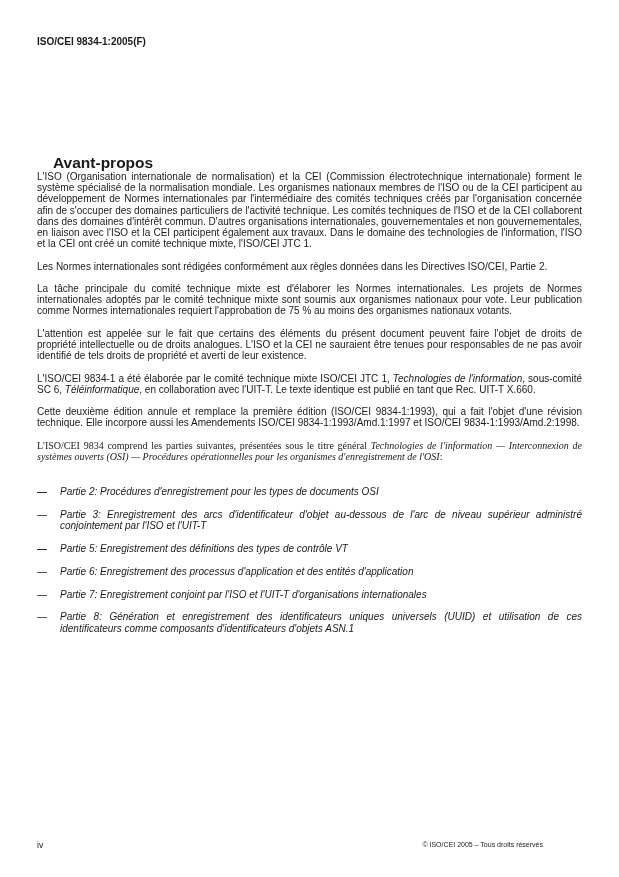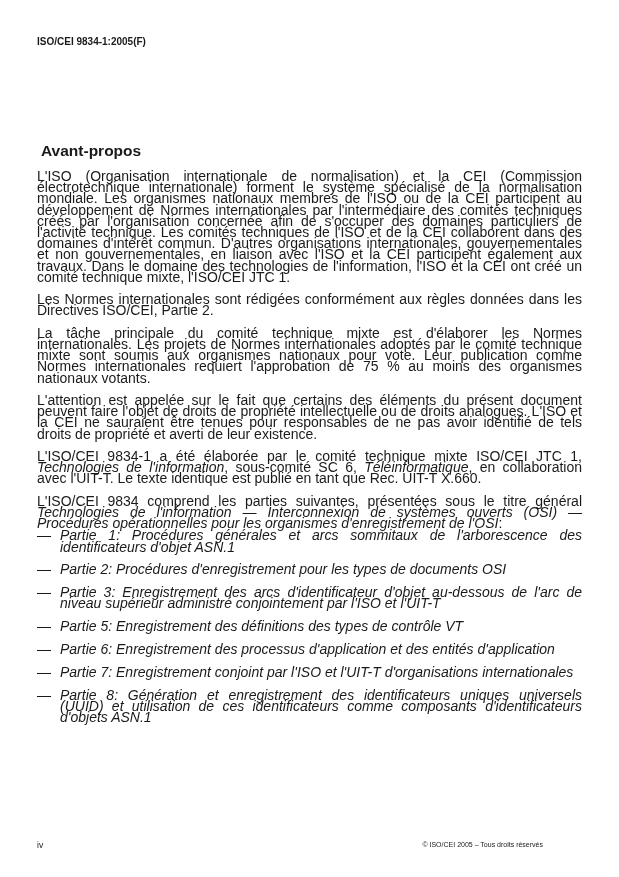--- a/index.html
+++ b/index.html
@@ -6,28 +6,28 @@
     body {
       width: 619px; height: 877px; position: relative; overflow: hidden;
       font-family: "Liberation Sans", sans-serif; color: #1a1a1a;
     }
     .header {
       position: absolute; left: 37px; top: 36px;
       font-size: 10px; font-weight: bold; letter-spacing: 0;
     }
     .title {
       position: absolute; left: 37px; top: 138px;
-      font-size: 15.5px; font-weight: bold; margin: 4px;
+      font-size: 15.5px; font-weight: bold; margin: 16px;
     }
     .content {
       position: absolute; left: 37px; top: 171px; width: 545px;
-      font-size: 14px; line-height: 11.2px;
+      font-size: 10px; line-height: 11.2px;
     }
     .content p { margin: 0 0 11.2px 0; text-align: justify; }
-    .content p.para-last { margin-bottom: 1px; }
+    .content p.para-last { margin-bottom: 24px; font-family: Liberation Serif, serif; }
     .list { margin: 0; padding: 0; list-style: none; }
     .list li {
       position: relative; padding-left: 23px; margin-bottom: 11.6px;
       font-style: italic; text-align: justify;
     }
     .list li .dash {
       position: absolute; left: 0; top: 0; font-style: normal;
     }
     .footer-left {
       position: absolute; left: 37px; top: 840px; font-size: 8.6px;
@@ -42,24 +42,25 @@
 <div class="header">ISO/CEI 9834-1:2005(F)</div>
 
 <h1 class="title">Avant-propos</h1>
 
 <div class="content">
   <p>L'ISO (Organisation internationale de normalisation) et la CEI (Commission électrotechnique internationale) forment le système spécialisé de la normalisation mondiale. Les organismes nationaux membres de l'ISO ou de la CEI participent au développement de Normes internationales par l'intermédiaire des comités techniques créés par l'organisation concernée afin de s'occuper des domaines particuliers de l'activité technique. Les comités techniques de l'ISO et de la CEI collaborent dans des domaines d'intérêt commun. D'autres organisations internationales, gouvernementales et non gouvernementales, en liaison avec l'ISO et la CEI participent également aux travaux. Dans le domaine des technologies de l'information, l'ISO et la CEI ont créé un comité technique mixte, l'ISO/CEI JTC 1.</p>
   <p>Les Normes internationales sont rédigées conformément aux règles données dans les Directives ISO/CEI, Partie 2.</p>
   <p>La tâche principale du comité technique mixte est d'élaborer les Normes internationales. Les projets de Normes internationales adoptés par le comité technique mixte sont soumis aux organismes nationaux pour vote. Leur publication comme Normes internationales requiert l'approbation de 75 % au moins des organismes nationaux votants.</p>
   <p>L'attention est appelée sur le fait que certains des éléments du présent document peuvent faire l'objet de droits de propriété intellectuelle ou de droits analogues. L'ISO et la CEI ne sauraient être tenues pour responsables de ne pas avoir identifié de tels droits de propriété et averti de leur existence.</p>
   <p><span>L'ISO/CEI 9834-1 a été élaborée par le comité technique mixte ISO/CEI JTC 1, </span><i>Technologies de l'information</i><span>, sous-comité SC 6, </span><i>Téléinformatique</i><span>, en collaboration avec l'UIT-T. Le texte identique est publié en tant que Rec. UIT-T X.660.</span></p>
+  <p>Cette deuxième édition annule et remplace la première édition (ISO/CEI 9834-1:1993), qui a fait l'objet d'une révision technique. Elle incorpore aussi les Amendements ISO/CEI 9834-1:1993/Amd.1:1997 et ISO/CEI 9834-1:1993/Amd.2:1998.</p>
   <p class="para-last"><span>L'ISO/CEI 9834 comprend les parties suivantes, présentées sous le titre général </span><i>Technologies de l'information — Interconnexion de systèmes ouverts (OSI) — Procédures opérationnelles pour les organismes d'enregistrement de l'OSI</i><span>:</span></p>
 
   <ul class="list">
-    <li><span class="dash">—</span><span>Partie 1: Procédures générales et arcs sommitaux de l'arborescence des identificateurs d'objet ASN.1</span></li>
+    <li><span class="dash">—</span></li>
     <li><span class="dash">—</span><span>Partie 2: Procédures d'enregistrement pour les types de documents OSI</span></li>
     <li><span class="dash">—</span><span>Partie 3: Enregistrement des arcs d'identificateur d'objet au-dessous de l'arc de niveau supérieur administré conjointement par l'ISO et l'UIT-T</span></li>
     <li><span class="dash">—</span></li>
     <li><span class="dash">—</span><span>Partie 5: Enregistrement des définitions des types de contrôle VT</span></li>
     <li><span class="dash">—</span><span>Partie 6: Enregistrement des processus d'application et des entités d'application</span></li>
     <li><span class="dash">—</span><span>Partie 7: Enregistrement conjoint par l'ISO et l'UIT-T d'organisations internationales</span></li>
     <li><span class="dash">—</span><span>Partie 8: Génération et enregistrement des identificateurs uniques universels (UUID) et utilisation de ces identificateurs comme composants d'identificateurs d'objets ASN.1</span></li>
   </ul>
 </div>
 

